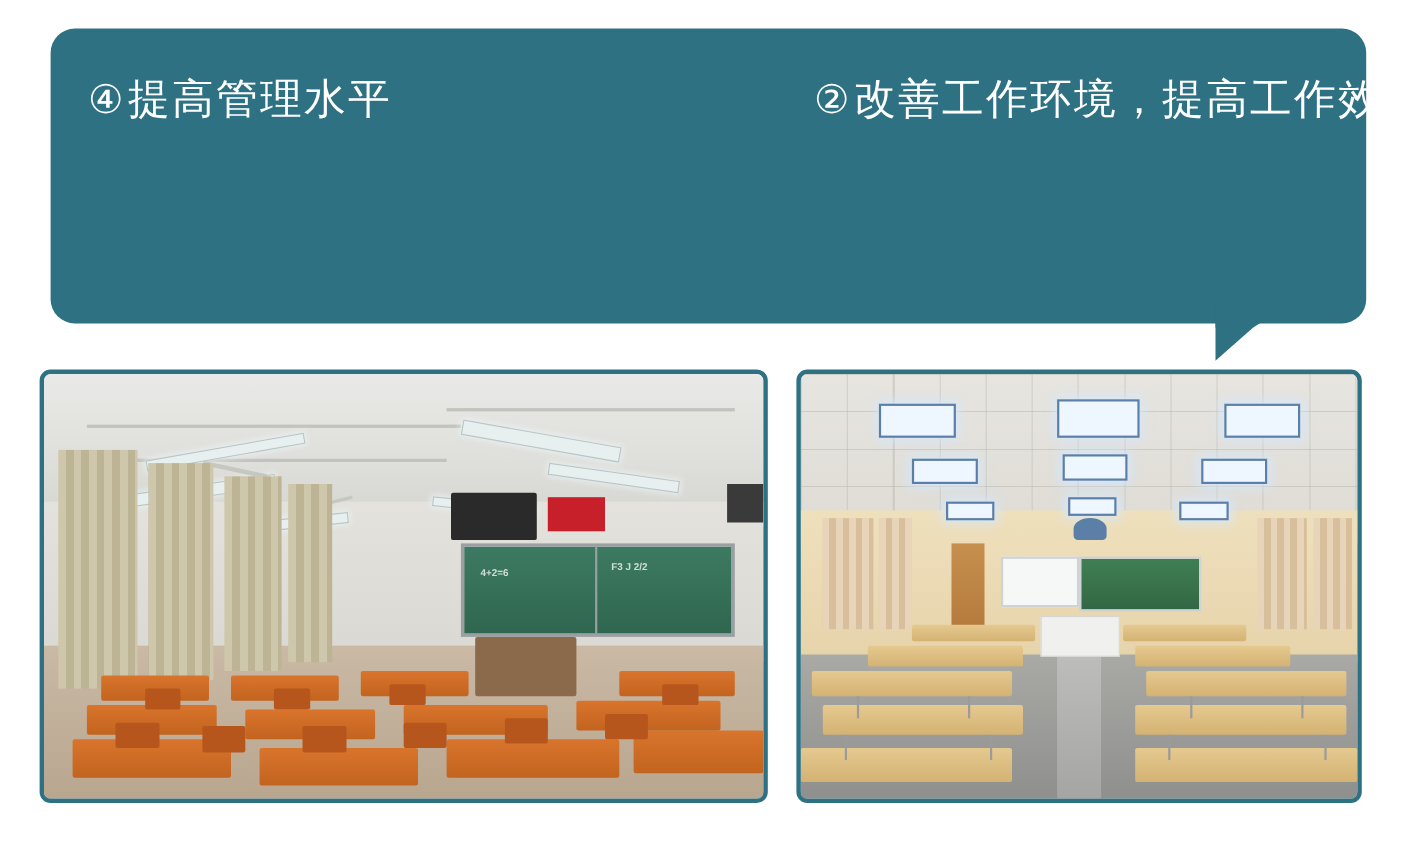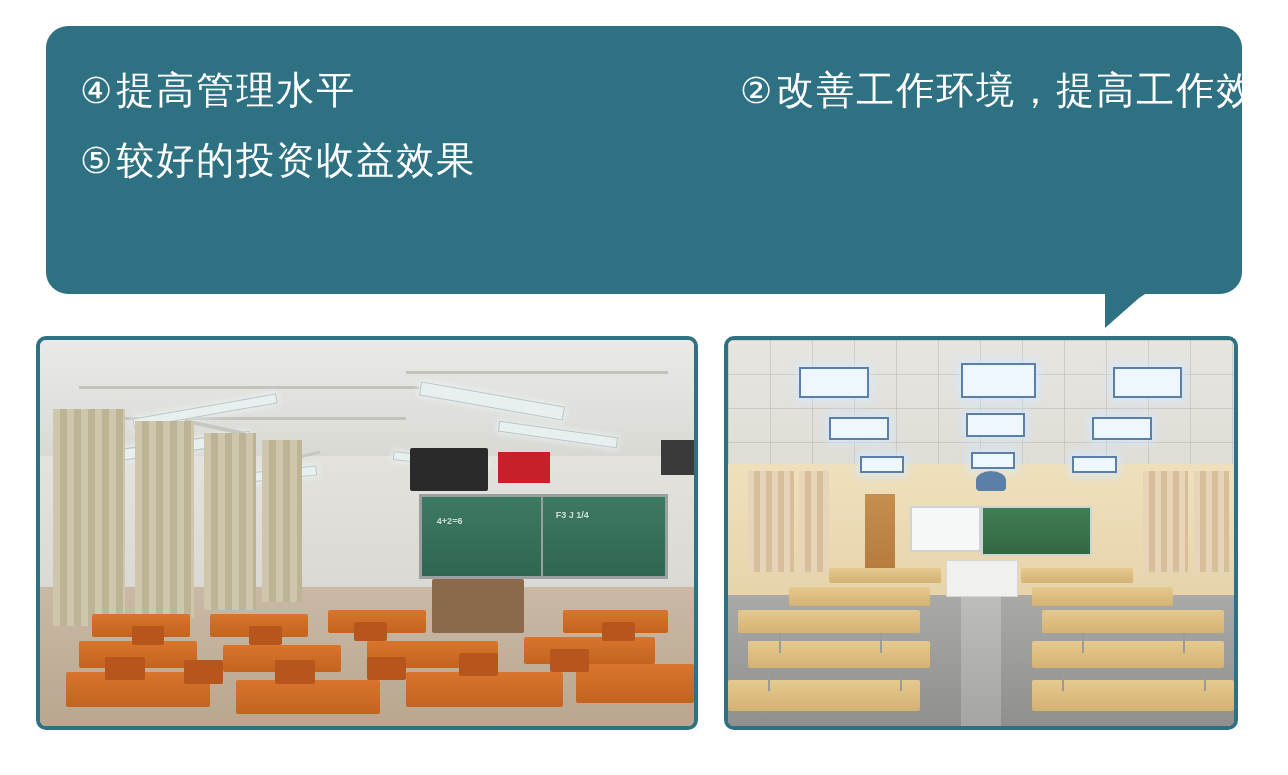--- a/index.html
+++ b/index.html
@@ -217,23 +217,20 @@
   <div class="bullet-grid">
 
 
     <div class="bullet">
       <span class="marker">④</span><span>提高管理水平</span>
     </div>
     <div class="bullet">
       <span class="marker">②</span><span>改善工作环境，提高工作效率</span>
     </div>
 
-    <div class="bullet">
-      <span class="marker">⑤</span><span>较好的投资收益效果</span>
-    </div>
 
   </div>
 </div>
 <div id="callout-tail"></div>
 
 <div class="photo" id="photo-left">
   <div class="photo-inner">
     <div class="lp-ceiling"></div>
     <div class="lp-wall"></div>
     <div class="lp-floor"></div>
@@ -256,21 +253,21 @@
     <div class="lp-curtain c2"></div>
     <div class="lp-curtain c3"></div>
     <div class="lp-curtain c4"></div>
 
     <div class="lp-screen"></div>
     <div class="lp-flag"></div>
     <div style="position:absolute;left:95%;top:26%;width:5%;height:9%;background:#3a3a3a;"></div>
 
     <div class="lp-board">
       <span class="lp-chalk" style="left:6%; top:24%;">4+2=6</span>
-      <span class="lp-chalk" style="left:55%; top:16%;">F3 J 1/4</span>
+      <span class="lp-chalk" style="left:55%; top:16%;">F3 J 2/2</span>
     </div>
 
     <div class="lp-podium"></div>
 
     <div class="lp-desk" style="left:4%;  top:86%; width:22%; height:9%;"></div>
     <div class="lp-desk" style="left:30%; top:88%; width:22%; height:9%;"></div>
     <div class="lp-desk" style="left:56%; top:86%; width:24%; height:9%;"></div>
     <div class="lp-desk" style="left:82%; top:84%; width:18%; height:10%;"></div>
 
     <div class="lp-desk" style="left:6%;  top:78%; width:18%; height:7%;"></div>

